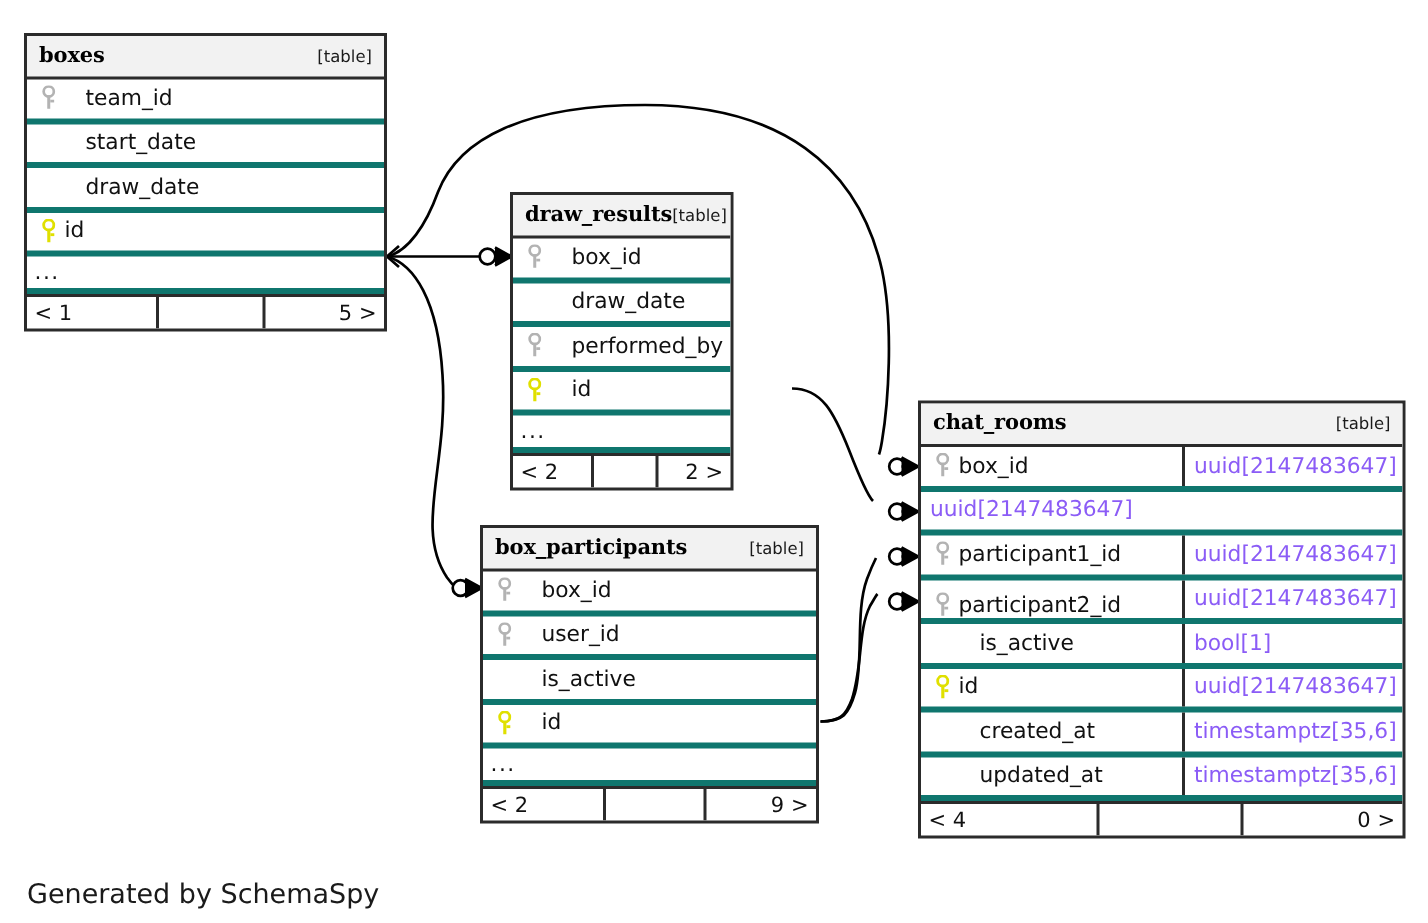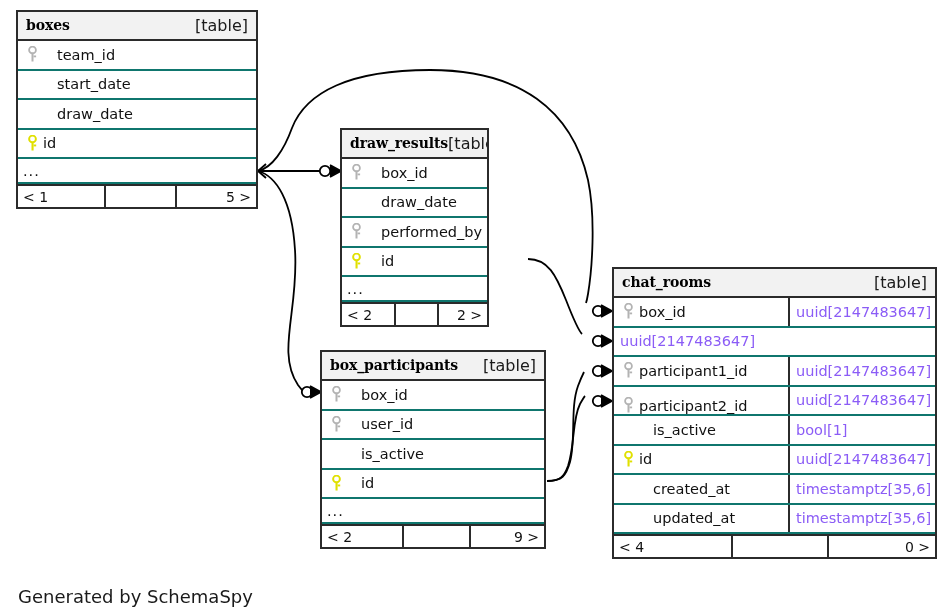--- a/index.html
+++ b/index.html
@@ -31,29 +31,29 @@
     box-sizing:border-box;
   }
   .tname{
     font-family:"DejaVu Serif", serif;
     font-weight:bold;
     font-size:14px;
     color:#000;
     letter-spacing:-0.1px;
   }
   .ttag{
-    font-size:16px;
+    font-size:11px;
     color:#1a1a1a;
     font-family:"DejaVu Sans", sans-serif;
   }
   .row{
     display:flex;
     align-items:center;
     height:29.5px;
-    border-bottom:2px solid #0f766e;
+    border-bottom:4px solid #0f766e;
     box-sizing:border-box;
   }
   .row:last-child{border-bottom:none;}
   .cellname{
     display:flex;
     align-items:center;
     flex:1 1 auto;
     min-width:0;
     padding-left:6px;
     box-sizing:border-box;
@@ -172,21 +172,21 @@
         <path d="M0,0 L-11,-6 M0,0 L-11,0 M0,0 L-11,6" stroke="#000" stroke-width="1.8" fill="none"></path>
         <path d="M-1,0 L-11,-6 L-11,6 Z" fill="#000"></path>
       </g>
     </g>
 
     <g>
       <path d="M258,171 L266,164 M258,171 L266,178" stroke="#000" stroke-width="1.8" fill="none"></path>
     </g>
   </svg>
 
-  <div class="table" style="left:16px;top:10px;width:242px;">
+  <div class="table" style="left:16px;top:22px;width:242px;">
     <div class="thead">
       <span class="tname">boxes</span>
       <span class="ttag">[table]</span>
     </div>
 
     <div class="row">
       <span class="cellname">
         <span class="keyslot">
           <svg width="9" height="17" viewBox="0 0 9 17">
               <circle cx="4.5" cy="4" r="3.4" fill="none" stroke="#b3b3b3" stroke-width="1.8"></circle>

